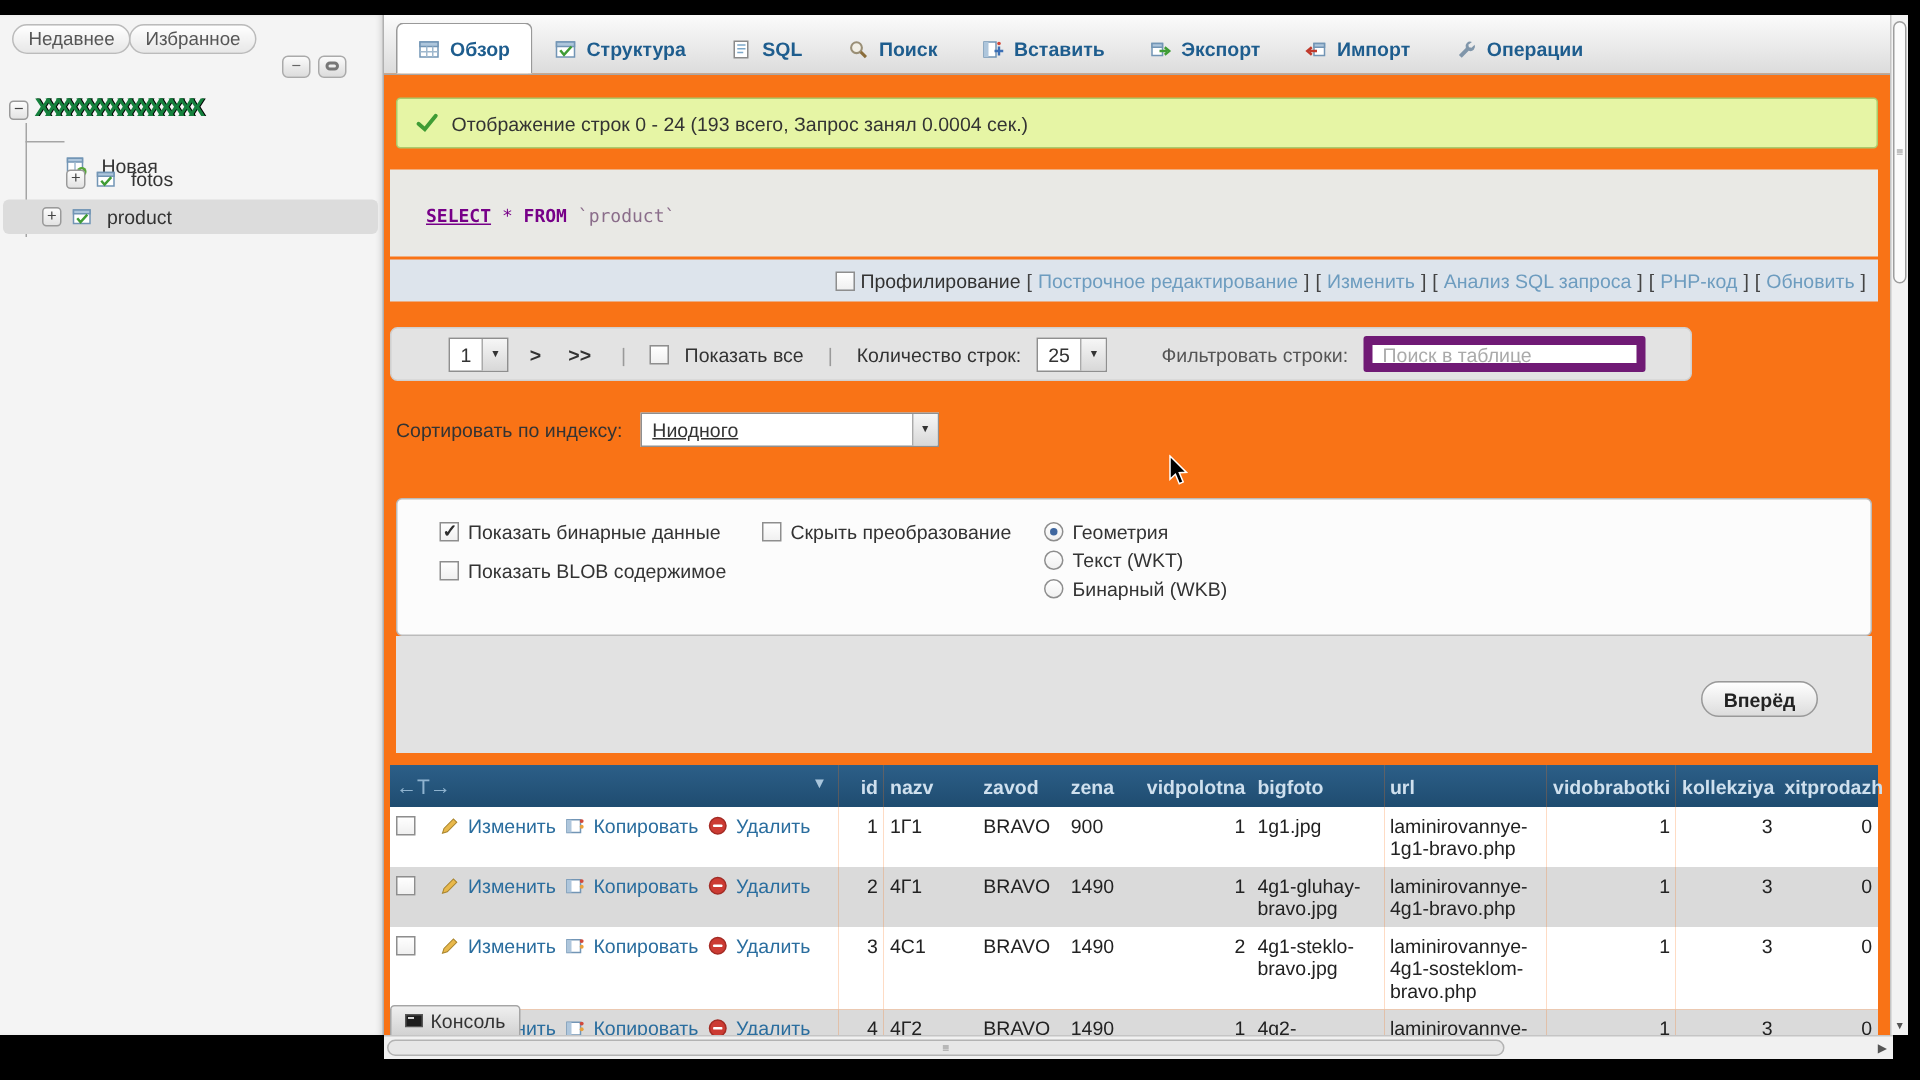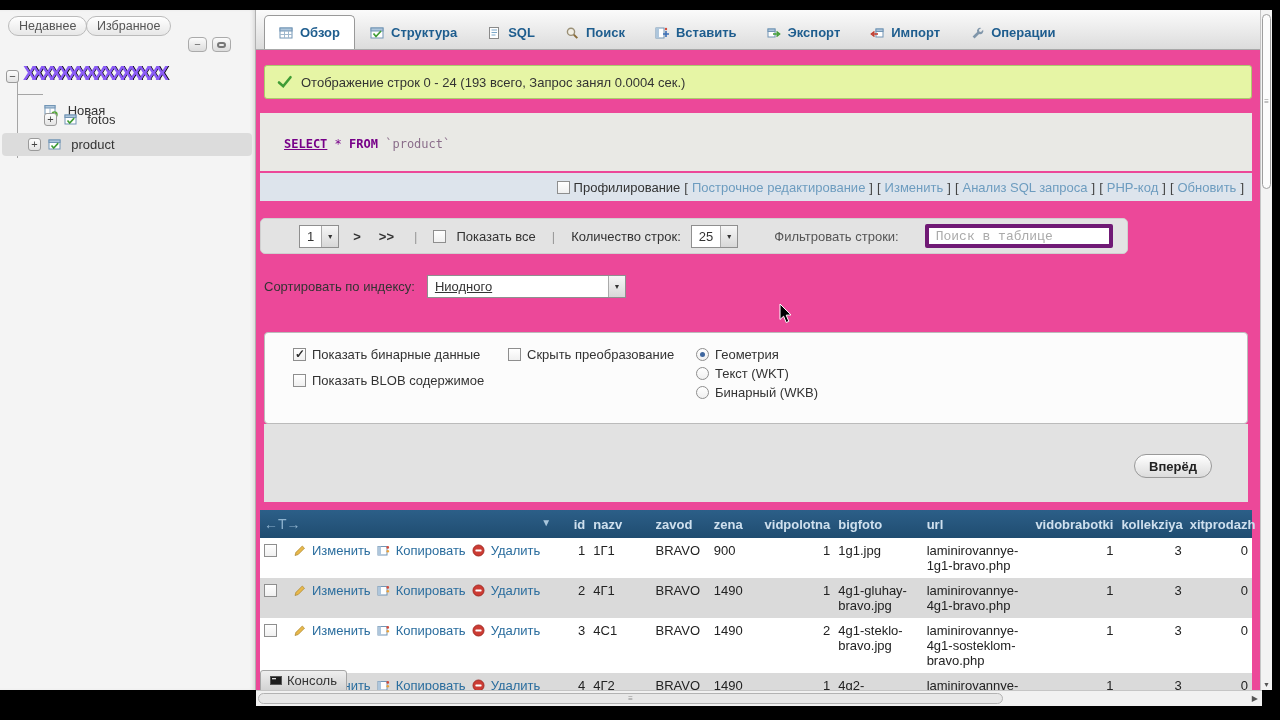--- a/index.html
+++ b/index.html
@@ -39,37 +39,37 @@
   .side-tool.t2 .oval { display:inline-block; width:9px; height:6px; border:2px solid #777; border-radius:4px; margin-top:3px;}
   .expander {
     display:inline-block; width:13px; height:13px;
     background:linear-gradient(#fdfdfd,#e3e3e3);
     border:1px solid #9a9a9a; border-radius:3px;
     font-size:11px; line-height:11px; text-align:center; color:#444;
     vertical-align:middle; cursor:pointer;
   }
   .db-row { position:absolute; left:6px; top:52px; white-space:nowrap; }
   .censored {
-    font-weight:bold; font-size:20px; letter-spacing:-4.5px; color:#8b5cf6;
+    font-weight:bold; font-size:17px; letter-spacing:-4.5px; color:#15803d;
     text-shadow:0.8px 0 #000; margin-left:4px; padding-right:6px;
   }
   .tree-vline { position:absolute; left:17px; top:72px; width:1px; height:76px; background:#a5a5a5; }
   .tree-hline { position:absolute; left:17px; top:84px; width:26px; height:1px; background:#a5a5a5; }
   .tree-row { position:absolute; white-space:nowrap; color:#333; cursor:pointer; }
   .tree-row .lbl { margin-left:6px; vertical-align:middle; }
   .tree-row svg { vertical-align:middle; }
   .row-new { left:44px; top:92px; }
   .row-fotos { left:44px; top:101px; }
   .row-product { left:28px; top:126px; }
   .sel-bg { position:absolute; left:2px; top:123px; width:250px; height:23px; background:#dcdcdc; border-radius:4px; }
 
   
   .main {
     position:absolute; left:256px; top:10px; width:1004px; height:680px;
-    background:#ec4899; overflow:hidden;
+    background:#f97316; overflow:hidden;
   }
   
   .tabbar {
     position:absolute; left:0; top:0; width:100%; height:40px;
     background:linear-gradient(#fbfbfb,#dcdcdc);
     border-bottom:1px solid #a8a8a8;
     display:flex; align-items:flex-end; padding-left:8px;
   }
   .tab {
     display:flex; align-items:center; gap:7px;
@@ -140,22 +140,22 @@
     border:1px solid #8f8f8f; background:#fff; cursor:pointer;
   }
   .fakesel .val { padding:3px 7px; min-width:16px; }
   .fakesel .arr {
     width:17px; background:linear-gradient(#f6f6f6,#d8d8d8);
     border-left:1px solid #aaa; font-size:7px; color:#333;
     display:flex; align-items:center; justify-content:center;
   }
   .filterlabel { color:#555; margin-left:26px; }
   .filterinput {
-    width:188px; height:24px; border:4px solid #701a75; border-radius:2px;
-    padding:0 7px; font-size:13px; font-family:Liberation Mono, monospace; color:#333;margin-left:16px;
+    width:188px; height:24px; border:6px solid #701a75; border-radius:2px;
+    padding:0 7px; font-size:13px; font-family:Liberation Sans, sans-serif; color:#333;
   }
   .filterinput::placeholder { color:#aaa; }
 
   
   .sortrow { position:absolute; left:8px; top:265px; display:flex; align-items:center; gap:12px; }
   .sortrow .fakesel .val { width:180px;text-decoration:underline; }
 
   
   .optbox {
     position:absolute; left:8px; top:322px; width:984px; height:92px;

